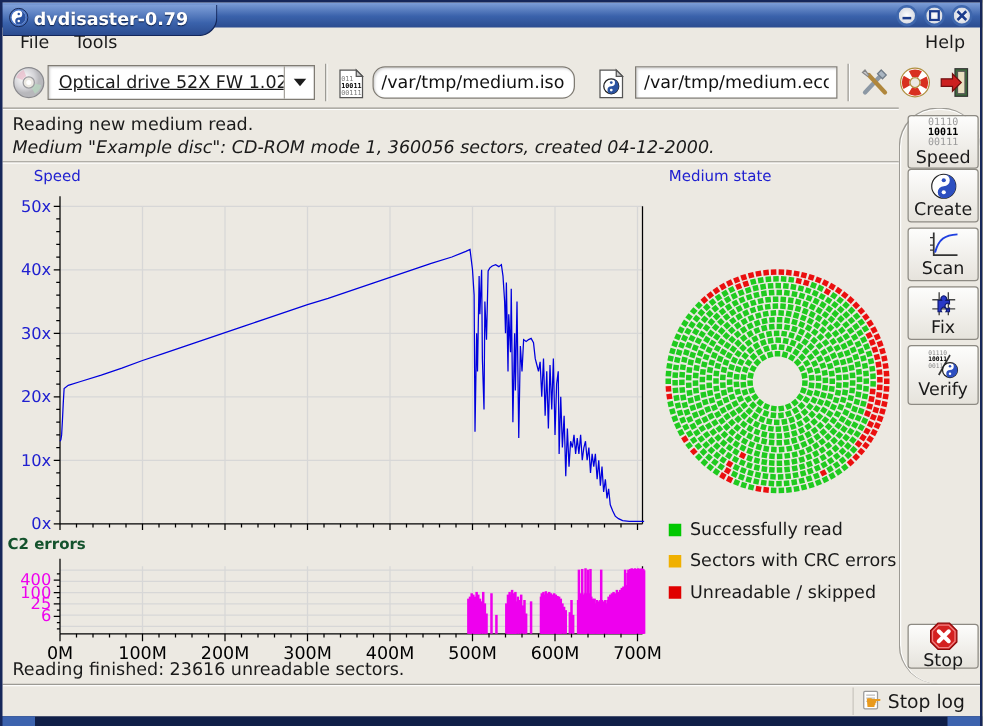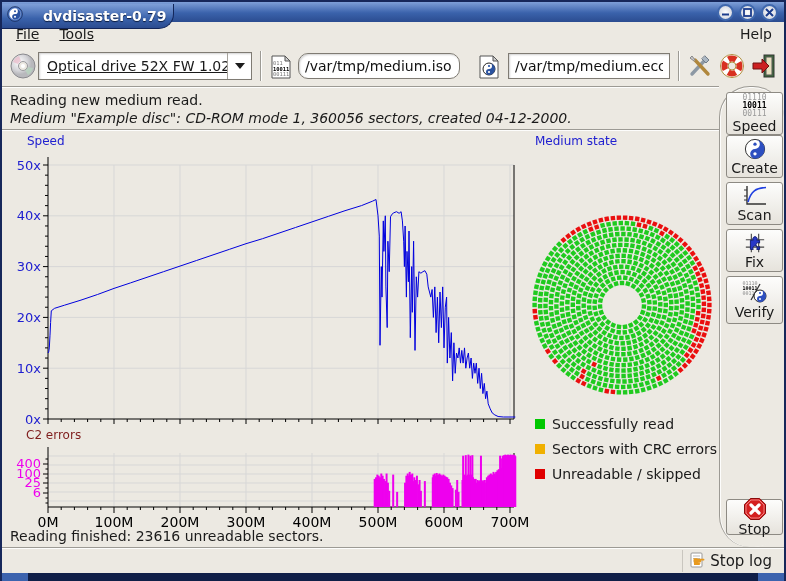--- a/index.html
+++ b/index.html
@@ -8,31 +8,31 @@
     font-family:"DejaVu Sans","Liberation Sans",sans-serif;color:#1a1a1a;overflow:hidden;}
   .edge{position:absolute;top:0;width:2px;height:581px;background:#16275a;z-index:60;}
   .edge.l{left:0}.edge.r{right:0}
 
   
   .titlebar{position:absolute;left:0;top:0;width:786px;height:22px;
     background:linear-gradient(#7e9fd8,#3a62ab 55%,#2b4c90);border-top:2px solid #16275a;z-index:50;}
   .title-tab{position:absolute;left:2px;top:2px;width:172px;height:25px;
     background:linear-gradient(#7e9fd8,#3a62ab 60%,#2b4c90);
     border-bottom-right-radius:15px;border-right:1px solid #13265a;border-bottom:1px solid #13265a;
-    display:flex;align-items:center;padding-left:5px;gap:20px;}
+    display:flex;align-items:center;padding-left:5px;gap:4px;}
   .title-text{color:#fff;font-weight:bold;font-size:14px;text-shadow:0 1px 1px #0a1b3f;white-space:nowrap;}
   .win-buttons{position:absolute;right:8px;top:2px;display:flex;gap:5px;}
   .winbtn{width:17px;height:17px;border-radius:50%;background:radial-gradient(#ffffff,#d9dce4 70%);
     border:2px solid #3f67ad;display:flex;align-items:center;justify-content:center;cursor:default;}
   .winbtn svg{display:block}
 
   
   .menubar{position:absolute;left:2px;top:22px;width:782px;height:24px;background:#ece9e2;
     display:flex;align-items:center;font-size:14px;}
-  .menu-item{padding:2px 10px;text-decoration:underline;}
+  .menu-item{padding:2px 10px;}
   .menu-item.first{margin-left:4px;}
   .menu-help{margin-left:auto;padding:2px 12px;}
 
   
   .toolbar{position:absolute;left:2px;top:46px;width:782px;height:40px;background:#ece9e2;}
   .ticon{position:absolute;top:6px;width:28px;height:28px;}
   .tsep{position:absolute;top:5px;width:2px;height:30px;border-left:1px solid #9c9a94;border-right:1px solid #fdfdfc;}
   .combo{position:absolute;left:36px;top:6px;width:214px;height:28px;background:#fff;
     border:1px solid #7f7b73;box-shadow:inset 1px 1px 2px rgba(0,0,0,.18);display:flex;align-items:center;text-decoration:underline;}
   .combo .sel{flex:1;padding-left:8px;font-size:14px;white-space:nowrap;overflow:hidden;}
@@ -43,21 +43,21 @@
     font-size:14px;padding:0 6px;color:#111;}
 
   
   .content{position:absolute;left:2px;top:86px;width:717px;height:461px;background:#ece9e2;
     border-top:1px solid #9c9a94;box-shadow:inset 0 1px 0 #fdfdfc;}
   .status1{position:absolute;left:8px;top:5px;font-size:14px;}
   .status2{position:absolute;left:8px;top:23px;font-size:14px;font-style:italic;}
   .hsep{position:absolute;left:0;top:42px;width:100%;height:2px;border-top:1px solid #9c9a94;border-bottom:1px solid #fdfdfc;}
   .chart-title{position:absolute;font-size:12px;}
   .speed-title{left:25px;top:47px;color:#2020d0;}
-  .c2-title{left:24px;top:341px;color:#7f1d1d;}
+  .c2-title{left:4px;top:341px;color:#14532d;font-weight:bold;}
   .medium-title{left:533px;top:47px;color:#2020d0;}
   .legend-item{position:absolute;left:533px;display:flex;align-items:center;gap:7px;font-size:14px;}
   .legend-sq{width:10px;height:10px;display:inline-block;}
   .finished{position:absolute;left:8px;top:441px;font-size:14px;}
   #chart-svg{position:absolute;left:0;top:44px;}
 
   
   .sidebar{position:absolute;left:719px;top:86px;width:65px;height:461px;background:#ece9e2;
     border-left:1px solid #9c9a94;box-shadow:inset 1px 0 0 #fdfdfc,inset 0 1px 0 #fdfdfc;border-top:1px solid #9c9a94;border-radius:31px;}
   .sbtn{position:absolute;left:6px;width:57px;background:linear-gradient(#fdfdfc,#e6e3dc);

